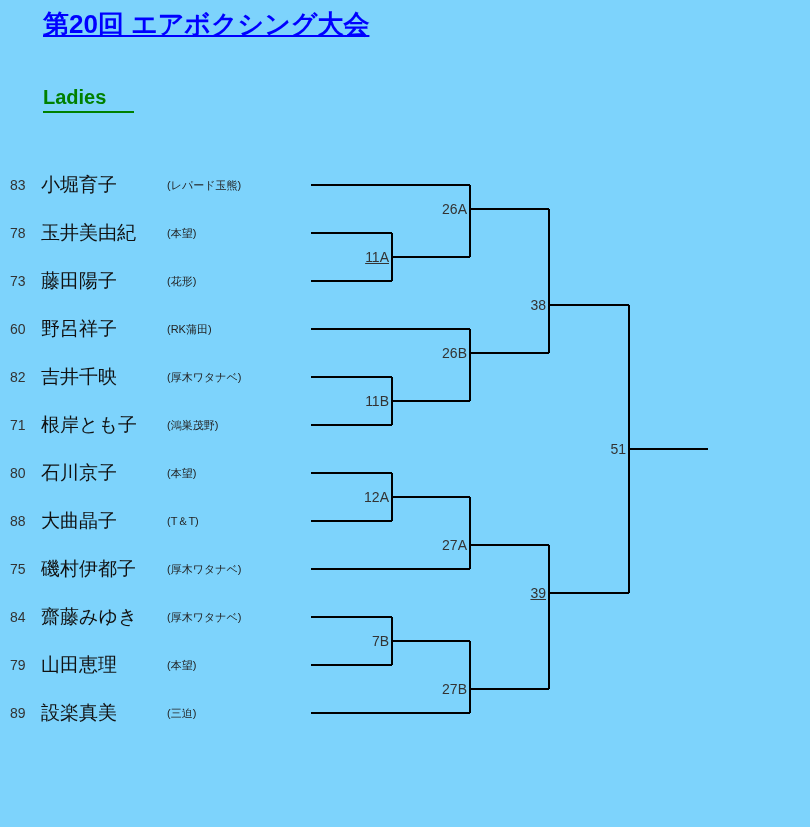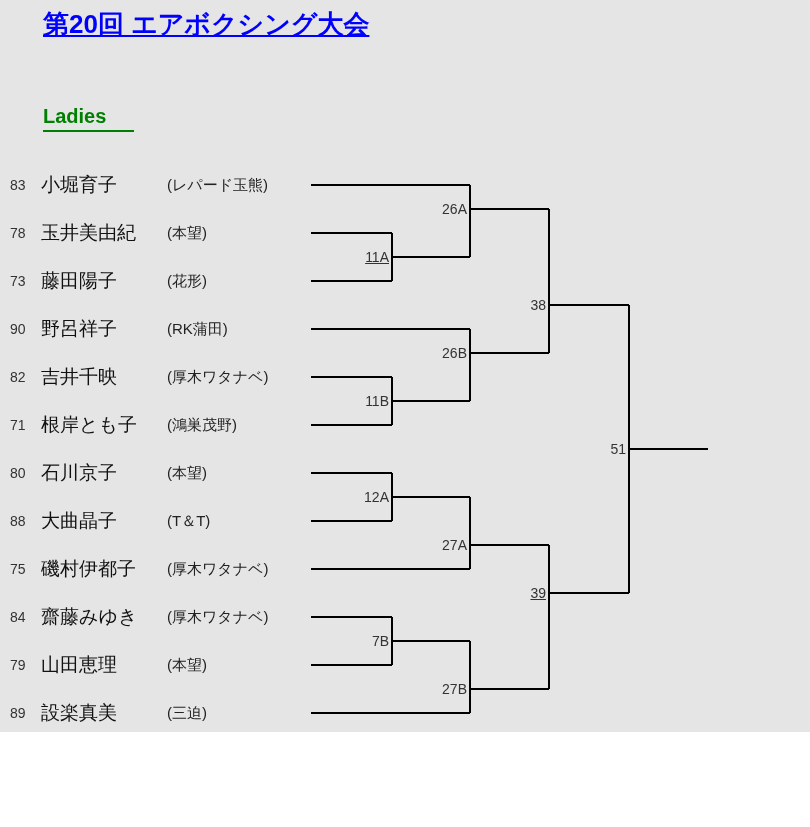--- a/index.html
+++ b/index.html
@@ -1,20 +1,20 @@
 <!DOCTYPE html>
 <html><head>
 <meta charset="utf-8">
 <style>
   html, body { margin: 0; padding: 0; background: #ffffff; }
   .page {
     position: relative;
     width: 810px;
-    height: 732px;
-    background: #e5e5e5;
+    height: 827px;
+    background: #7dd3fc;
     font-family: "Liberation Sans", "DejaVu Sans", sans-serif;
     overflow: hidden;
   }
   .title {
     position: absolute;
     left: 43px;
     top: 7px;
     font-size: 26px;
     font-weight: bold;
     color: #0000ff;
@@ -25,21 +25,21 @@
     position: absolute;
     left: 43px;
     top: 58px;
     font-size: 18px;
     color: #222222;
     white-space: nowrap;
   }
   .category {
     position: absolute;
     left: 43px;
-    top: 105px;
+    top: 86px;
     font-size: 20px;
     font-weight: bold;
     color: #008000;
     border-bottom: 2px solid #008000;
     padding: 0 28px 2px 0;
     white-space: nowrap;
   }
   .player-row {
     position: absolute;
     left: 0;
@@ -56,21 +56,21 @@
   }
   .player-name {
     position: absolute;
     left: 41px;
     font-size: 19px;
     color: #111111;
   }
   .player-club {
     position: absolute;
     left: 167px;
-    font-size: 15px;
+    font-size: 11px;
     color: #222222;
   }
   .match-label {
     position: absolute;
     transform: translateY(-50%);
     font-size: 14px;
     color: #333333;
     white-space: nowrap;
   }
   svg.bracket { position: absolute; left: 0; top: 0; pointer-events: none; }
@@ -92,21 +92,21 @@
         <span class="player-number">78</span>
         <span class="player-name">玉井美由紀</span>
         <span class="player-club">(本望)</span>
       </div>
       <div class="player-row" style="top: 268px;">
         <span class="player-number">73</span>
         <span class="player-name">藤田陽子</span>
         <span class="player-club">(花形)</span>
       </div>
       <div class="player-row" style="top: 316px;">
-        <span class="player-number">90</span>
+        <span class="player-number">60</span>
         <span class="player-name">野呂祥子</span>
         <span class="player-club">(RK蒲田)</span>
       </div>
       <div class="player-row" style="top: 364px;">
         <span class="player-number">82</span>
         <span class="player-name">吉井千映</span>
         <span class="player-club">(厚木ワタナベ)</span>
       </div>
       <div class="player-row" style="top: 412px;">
         <span class="player-number">71</span>

